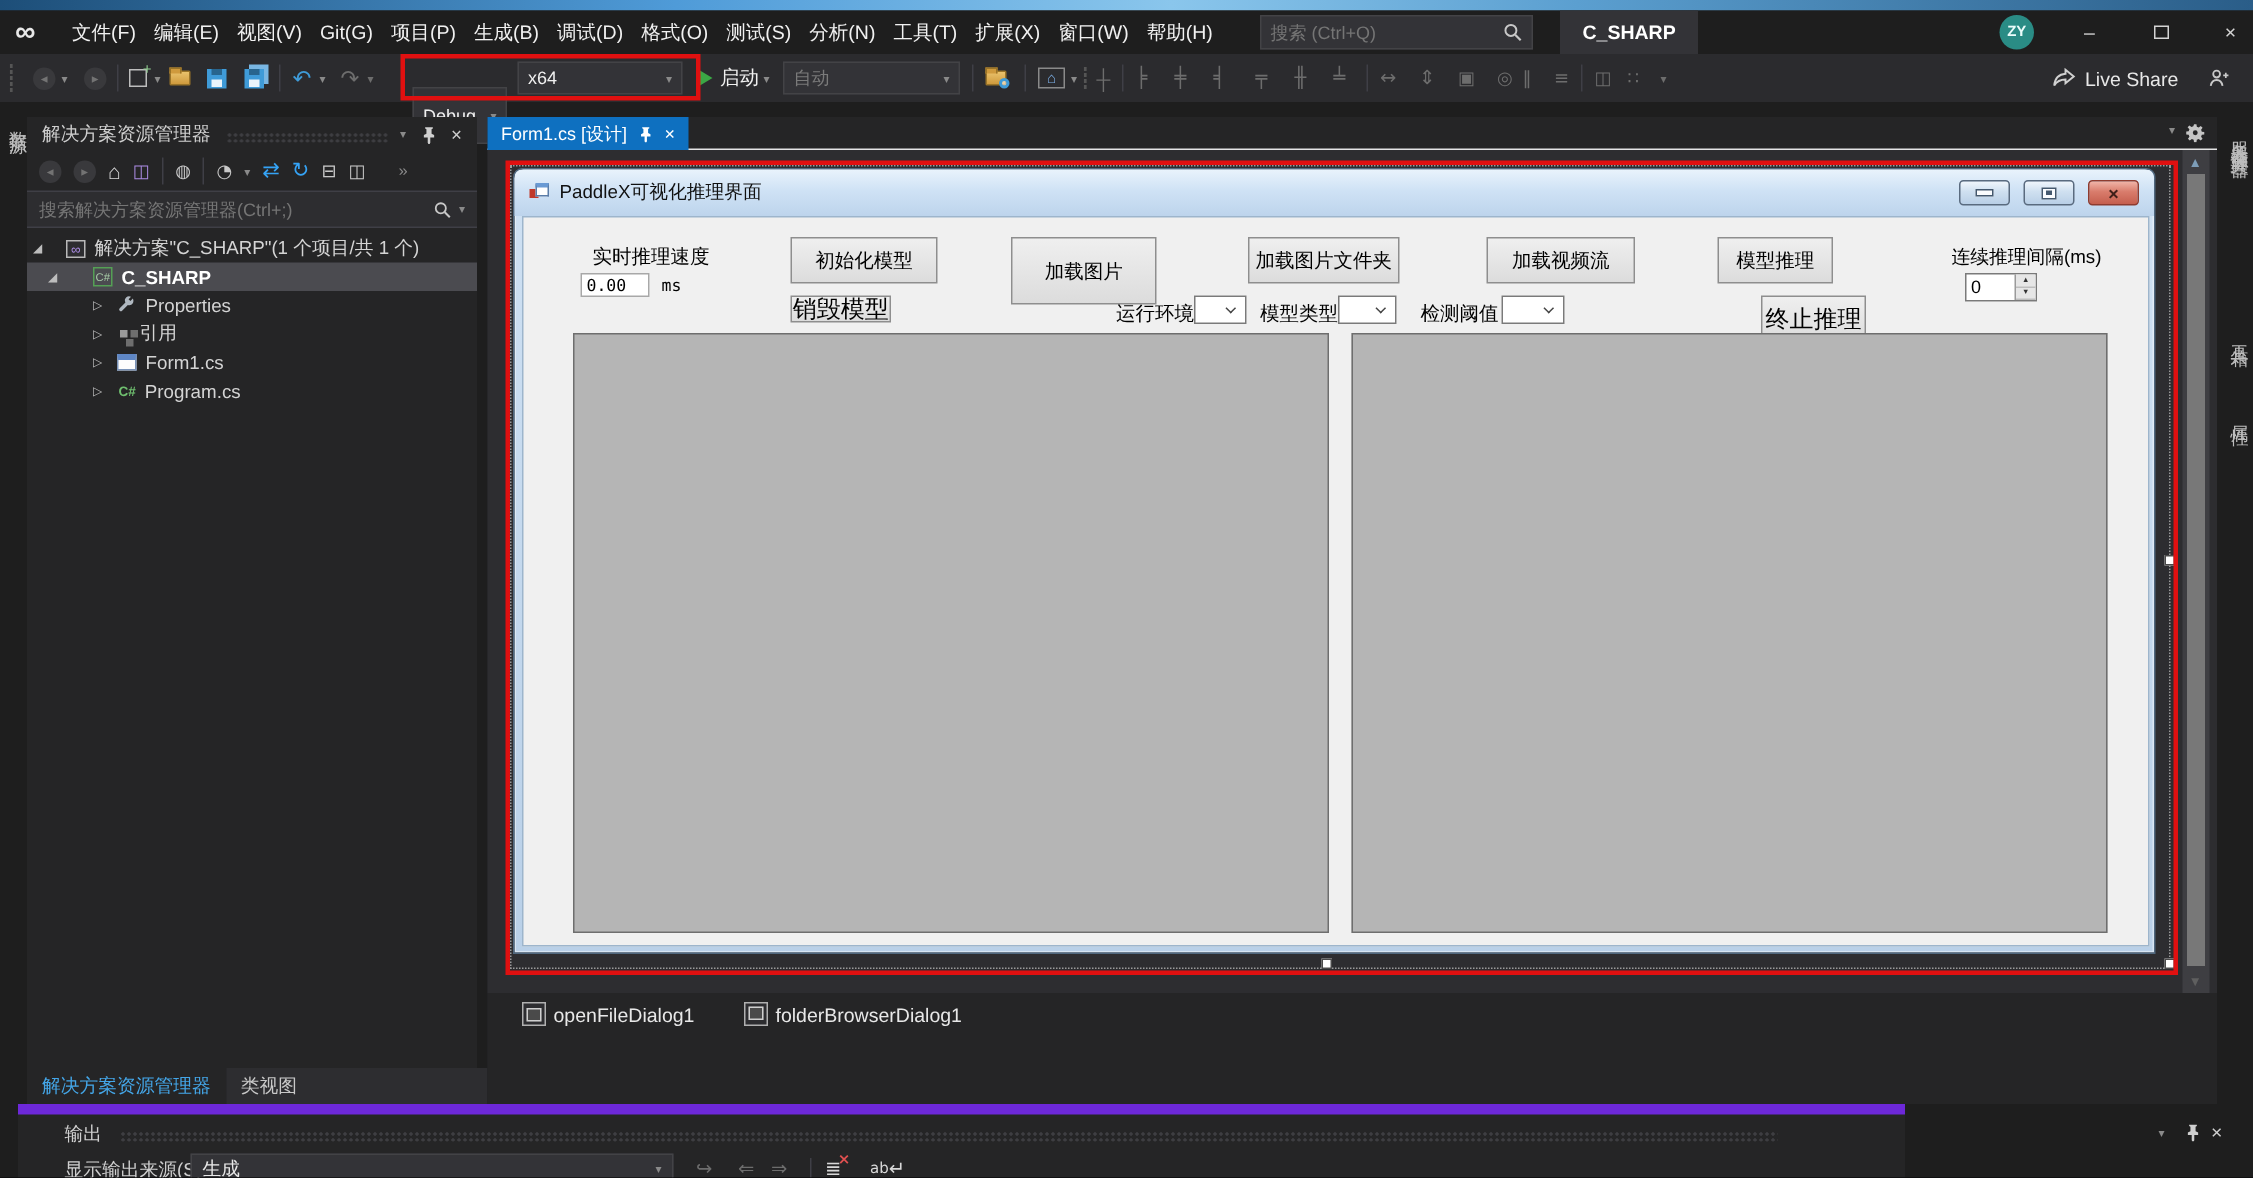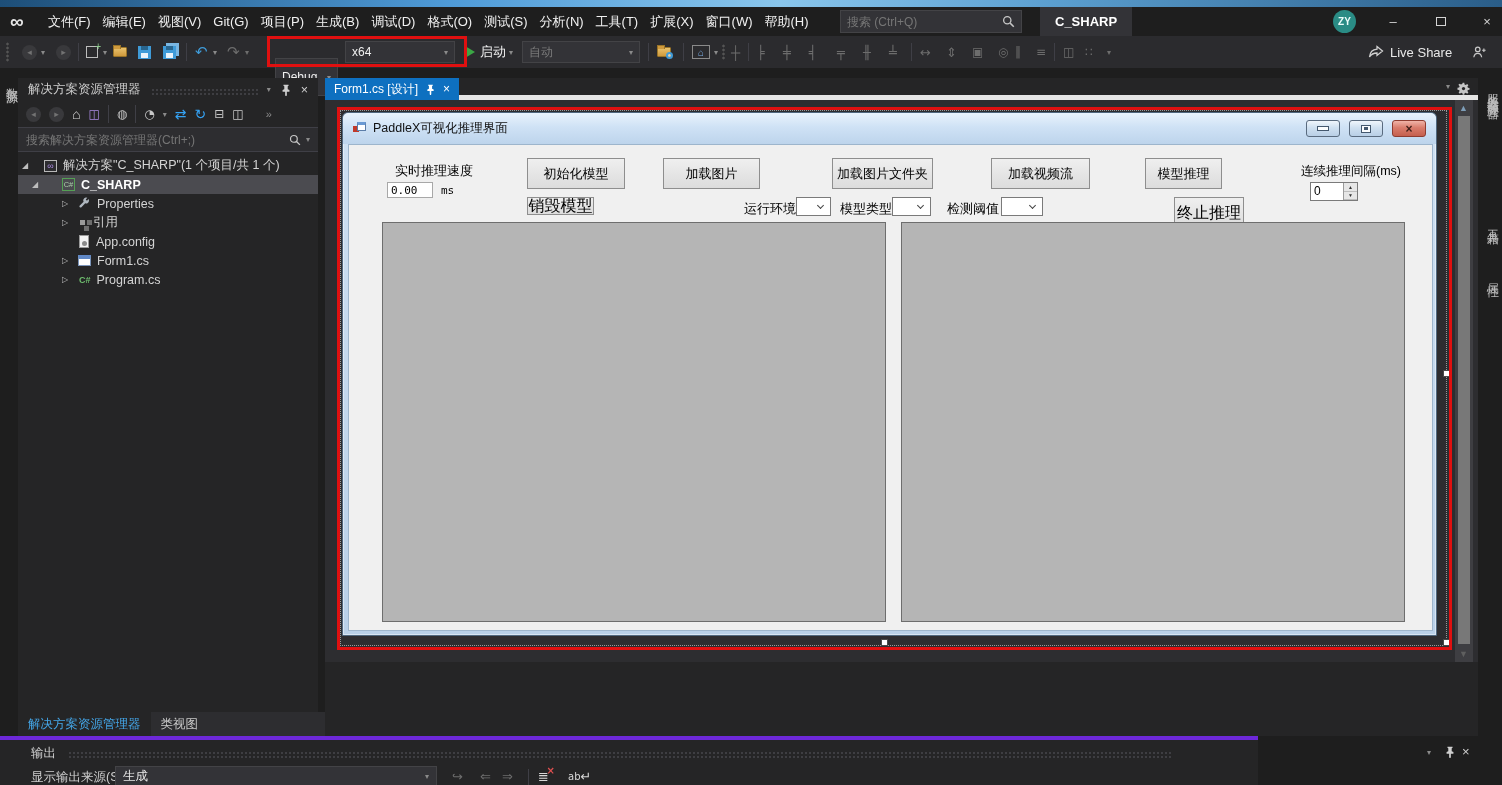--- a/index.html
+++ b/index.html
@@ -63,21 +63,21 @@
   .icon-csproj{width:13px;height:13px;border:1px solid #55a055;color:#a9cda9;font-size:7.5px;line-height:11px;text-align:center;display:inline-block;font-weight:normal}
   .icon-page{width:10px;height:13px;background:#f2f2f2;border:1px solid #9a9a9a;position:relative;display:inline-block}
   .icon-page::after{content:"";position:absolute;right:1px;bottom:1px;width:5px;height:5px;border-radius:50%;background:#8a8a8a}
   .icon-form{width:13px;height:11px;background:#fdfdfd;border:1px solid #7a93b8;border-top:4px solid #5f87c5;display:inline-block}
   .icon-cs{color:#6fbf6f;font-size:9px;font-weight:bold}
   .icon-ref{width:5px;height:5px;background:#9a9a9a;box-shadow:7px 0 0 #6e6e6e,4px 6px 0 #6e6e6e;display:inline-block;margin-right:8px}
   .ptabs{position:absolute;left:18px;top:712px;width:307px;height:24px;background:#2d2d30;display:flex;font-size:12.5px}
   .ptab{padding:0 10px;display:flex;align-items:center}
   
   .doc{position:absolute;left:325px;top:78px;width:1153px;height:658px;background:#252526}
-  .tabbar{position:relative;height:22px;border-bottom:5px solid #e5e5e5}
+  .tabbar{position:relative;height:22px;border-bottom:1px solid #e5e5e5}
   .doctab{position:absolute;left:0;top:0;height:22px;background:#0e70c0;color:#fff;font-size:12px;
     display:flex;align-items:center;padding:0 9px;gap:8px}
   .designer{position:absolute;left:0;top:22px;width:1153px;height:562px;background:#2d2d30}
   .dotted-sel{position:absolute;border:1px dotted #9a9a9a}
   .handle{position:absolute;width:7px;height:7px;background:#fff;border:1px solid #4a4a4a}
   
   .aero{position:absolute;left:17px;top:12px;width:1095px;height:524px;border:1px solid #50687f;
     border-radius:6px 6px 0 0;background:linear-gradient(#cfe1f3,#b9d0e8);box-shadow:inset 0 0 0 1px rgba(255,255,255,.45)}
   .aerotitle{height:31px;display:flex;align-items:center;padding:0 10px;gap:7px;
     background:linear-gradient(#e9f3fc,#cfe2f5 45%,#bdd4ec);border-radius:6px 6px 0 0;color:#111;font-size:12.5px}
@@ -101,21 +101,21 @@
   
   .vscroll{position:absolute;left:1130px;top:0;width:18px;height:562px;background:#3e3e42}
   .vthumb{position:absolute;left:3px;top:16px;width:12px;height:528px;background:#787878}
   
   .tray{position:absolute;left:0;top:584px;width:1153px;height:74px;background:#252526}
   .tray-item{position:absolute;top:6px;display:flex;align-items:center;gap:5px;color:#e8e8e8;font-size:13px}
   .tray-icon{width:16px;height:16px;border:1px solid #b0b0b0;background:#2d2d30;position:relative;display:inline-block}
   .tray-icon::after{content:"";position:absolute;left:2px;bottom:2px;width:8px;height:7px;border:1px solid #cfcfcf;background:#4a4a4a}
   .tray-icon.v2::after{left:auto;right:2px;bottom:auto;top:2px}
   
-  .output{position:absolute;left:0;top:736px;width:1258px;height:49px;background:#252526;border-top:4px solid #6d28d9}
+  .output{position:absolute;left:12px;top:736px;width:1258px;height:49px;background:#252526;border-top:7px solid #6d28d9}
   .ocombo{position:absolute;left:115px;top:26px;width:322px;height:21px;background:#333337;border:1px solid #434346;
     color:#e8e8e8;font-size:12.5px;display:flex;align-items:center;justify-content:space-between;padding:0 7px}
   .oicon{position:absolute;top:26px;height:21px;display:flex;align-items:center;font-size:13px}
 </style>
 </head>
 <body>
 
 <div class="vs">
 
   <div class="top-accent"></div>
@@ -332,25 +332,20 @@
         <span class="exp" style="margin-left:42px">▷</span>
         <svg style="margin:0 6px 0 8px" width="13" height="13" viewBox="0 0 16 16">
             <path fill="#b0b8c0" d="M13.5 4.5a3.5 3.5 0 01-4.6 3.3L4.2 12.5a1.4 1.4 0 01-2-2l4.7-4.7A3.5 3.5 0 0111.5 1l-2 2 1.5 1.5 2-2c.3.6.5 1.3.5 2z"></path>
           </svg>
         <span>Properties</span>
       </div>
       <div class="trow">
         <span class="exp" style="margin-left:42px">▷</span>
         <span class="icon-ref" style="margin-left:10px"></span>
         <span>引用</span>
-      </div>
-      <div class="trow">
-        <span class="exp" style="margin-left:42px"></span>
-        <span class="icon-page" style="margin:0 7px 0 9px"></span>
-        <span>App.config</span>
       </div>
       <div class="trow">
         <span class="exp" style="margin-left:42px">▷</span>
         <span class="icon-form" style="margin:0 6px 0 8px"></span>
         <span>Form1.cs</span>
       </div>
       <div class="trow">
         <span class="exp" style="margin-left:42px">▷</span>
         <span class="icon-cs" style="margin:0 6px 0 9px">C#</span>
         <span>Program.cs</span>
@@ -400,21 +395,21 @@
               </span>
             </span>
           <span class="win-btn win-close">×</span>
         </div>
         <div class="fclient">
           <span class="flabel" style="left:46px;top:17px">实时推理速度</span>
           <input class="ftext" style="left: 38px; top: 37px; width: 46px; height: 16px;" readonly="" value="0.00">
           <span class="flabel" style="left:92px;top:39px;font-size:11px;font-family:'DejaVu Sans Mono',monospace">ms</span>
 
           <button class="fbtn" style="left:178px;top:13px;width:98px;height:31px">初始化模型</button>
-          <button class="fbtn" style="left:314px;top:13px;width:97px;height:31px">加载图片</button>
+          <button class="fbtn" style="left:325px;top:13px;width:97px;height:45px">加载图片</button>
           <button class="fbtn" style="left:483px;top:13px;width:101px;height:31px">加载图片文件夹</button>
           <button class="fbtn" style="left:642px;top:13px;width:99px;height:31px">加载视频流</button>
           <button class="fbtn" style="left:796px;top:13px;width:77px;height:31px">模型推理</button>
 
           <span class="flabel" style="left:952px;top:18px;font-size:12.5px">连续推理间隔(ms)</span>
           <div class="updown" style="left:961px;top:37px">
             <span class="val">0</span>
             <span class="spin">
                 <span>▲</span>
                 <span>▼</span>
@@ -447,20 +442,30 @@
 
       <div class="red-rect" style="left:12px;top:7px;width:1115px;height:543px"></div>
 
       <div class="vscroll">
         <span style="position:absolute;left:4px;top:3px;color:#7d9db8;font-size:9px">▲</span>
         <div class="vthumb"></div>
         <span style="position:absolute;left:4px;bottom:3px;color:#5f5f5f;font-size:9px">▼</span>
       </div>
     </div>
 
+    <div class="tray">
+      <div class="tray-item" style="left:23px">
+        <span class="tray-icon"></span>
+        <span>openFileDialog1</span>
+      </div>
+      <div class="tray-item" style="left:171px">
+        <span class="tray-icon v2"></span>
+        <span>folderBrowserDialog1</span>
+      </div>
+    </div>
   </div>
 
   <div class="abs" style="left:1478px;top:68px;width:24px;height:668px;background:#1e1e1e">
     <div class="vtab" style="position:absolute;left:6px;top:16px">服务器资源管理器</div>
     <div class="vtab" style="position:absolute;left:6px;top:152px">工具箱</div>
     <div class="vtab" style="position:absolute;left:6px;top:206px">属性</div>
   </div>
 
   <div class="output">
     <span style="position:absolute;left:31px;top:5px;color:#d0d0d0;font-size:12.5px">输出</span>

